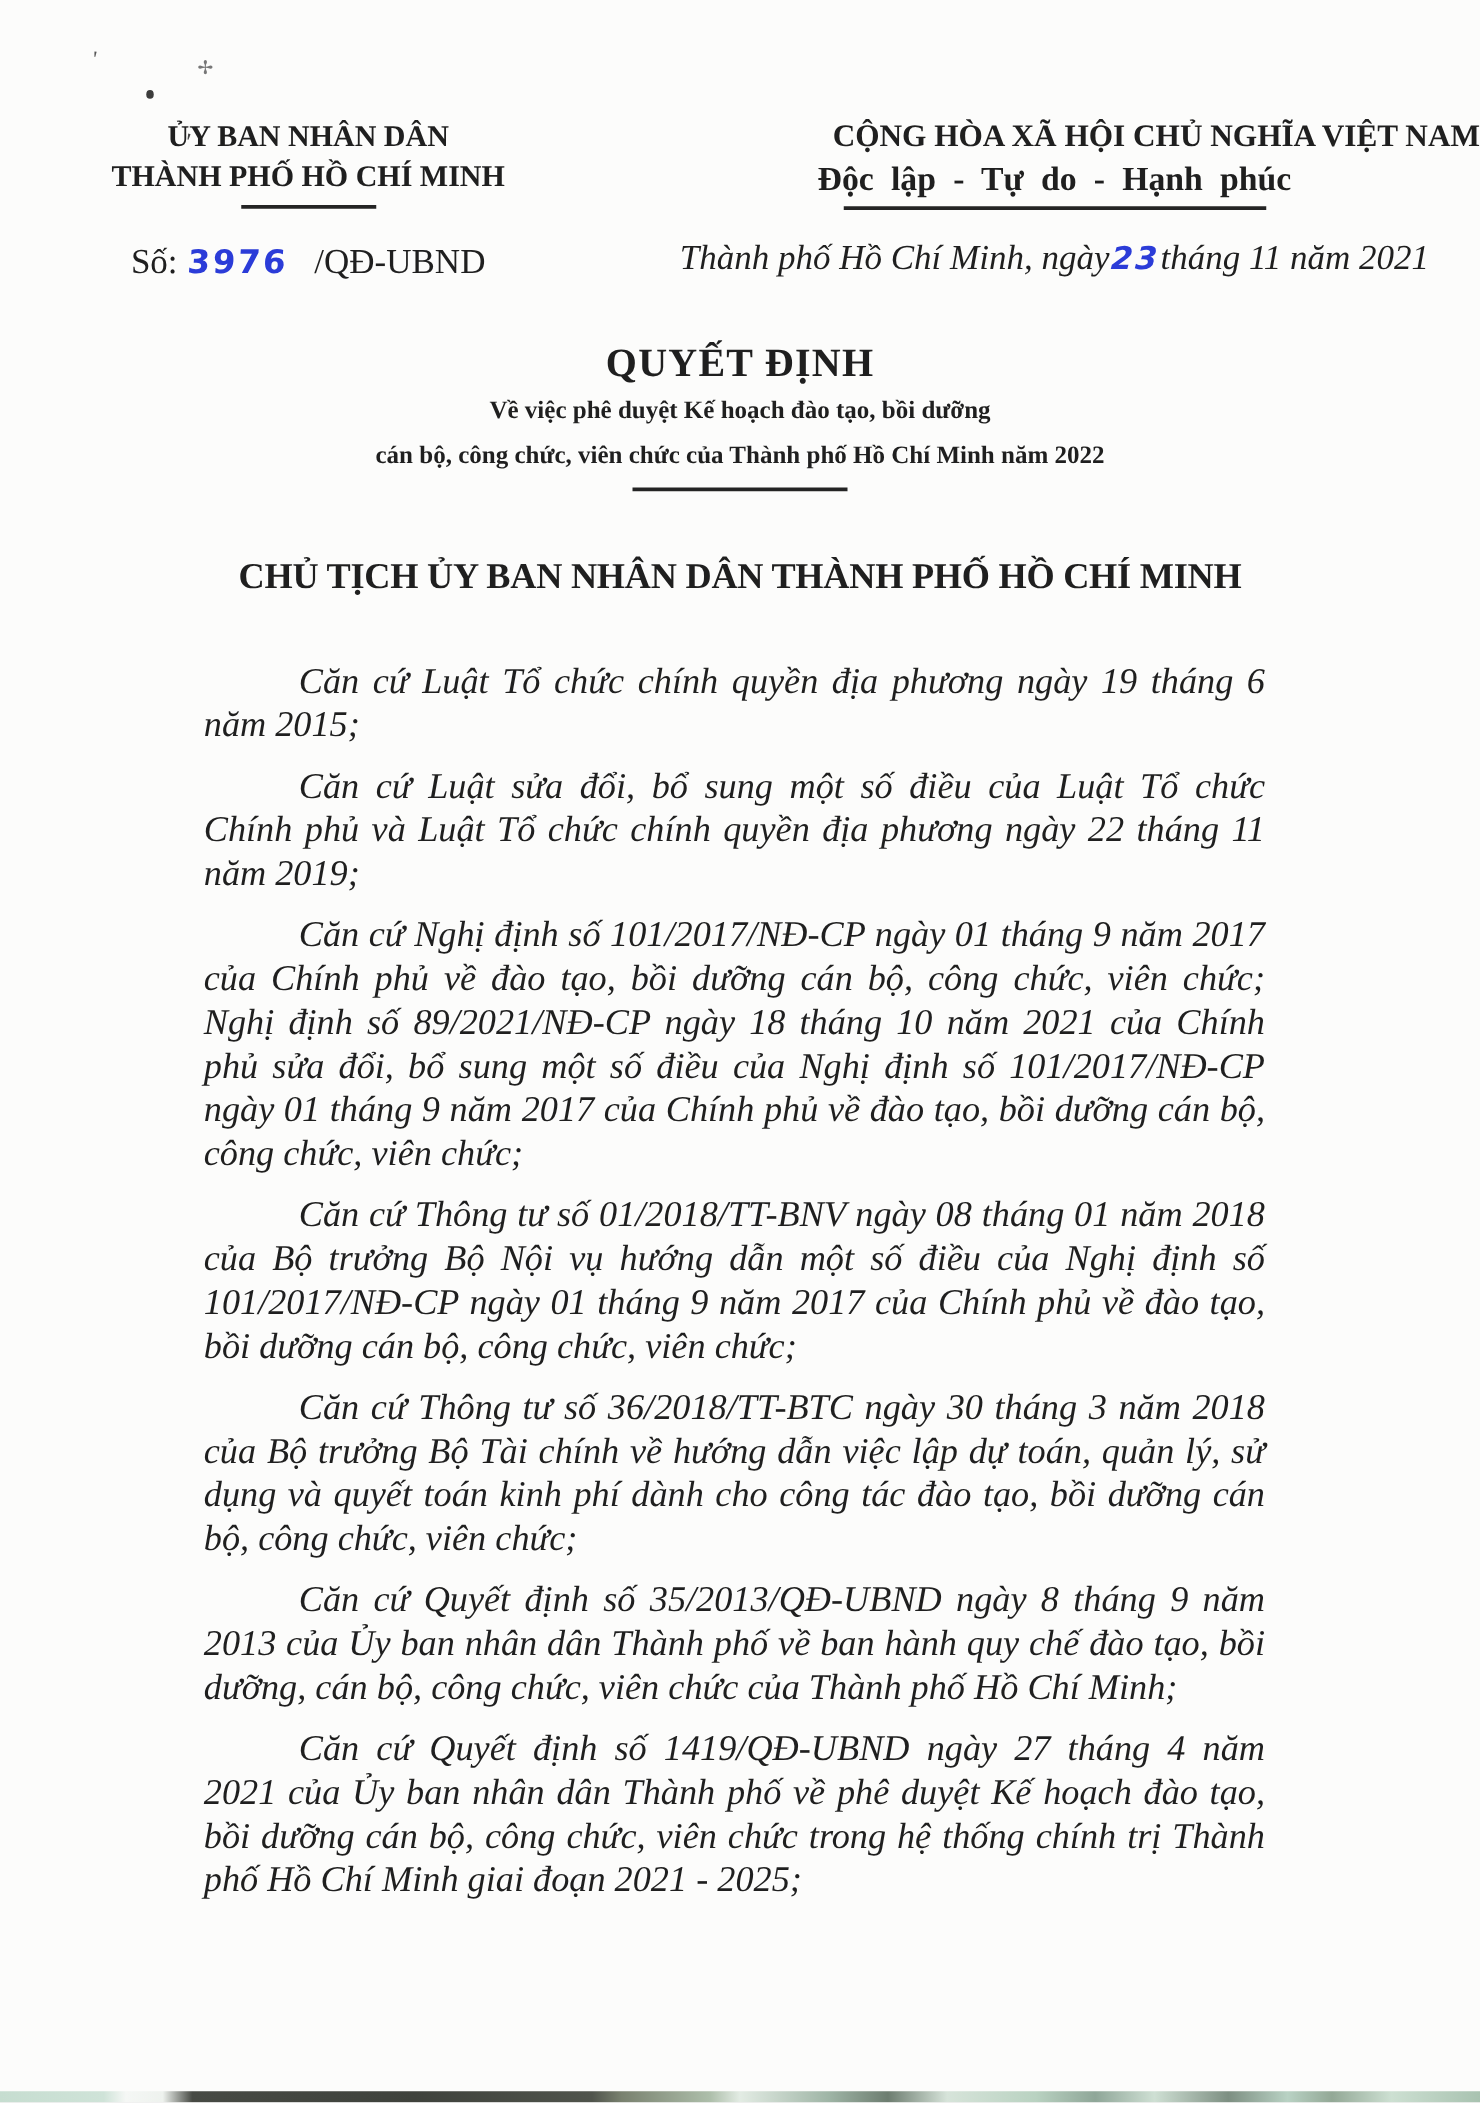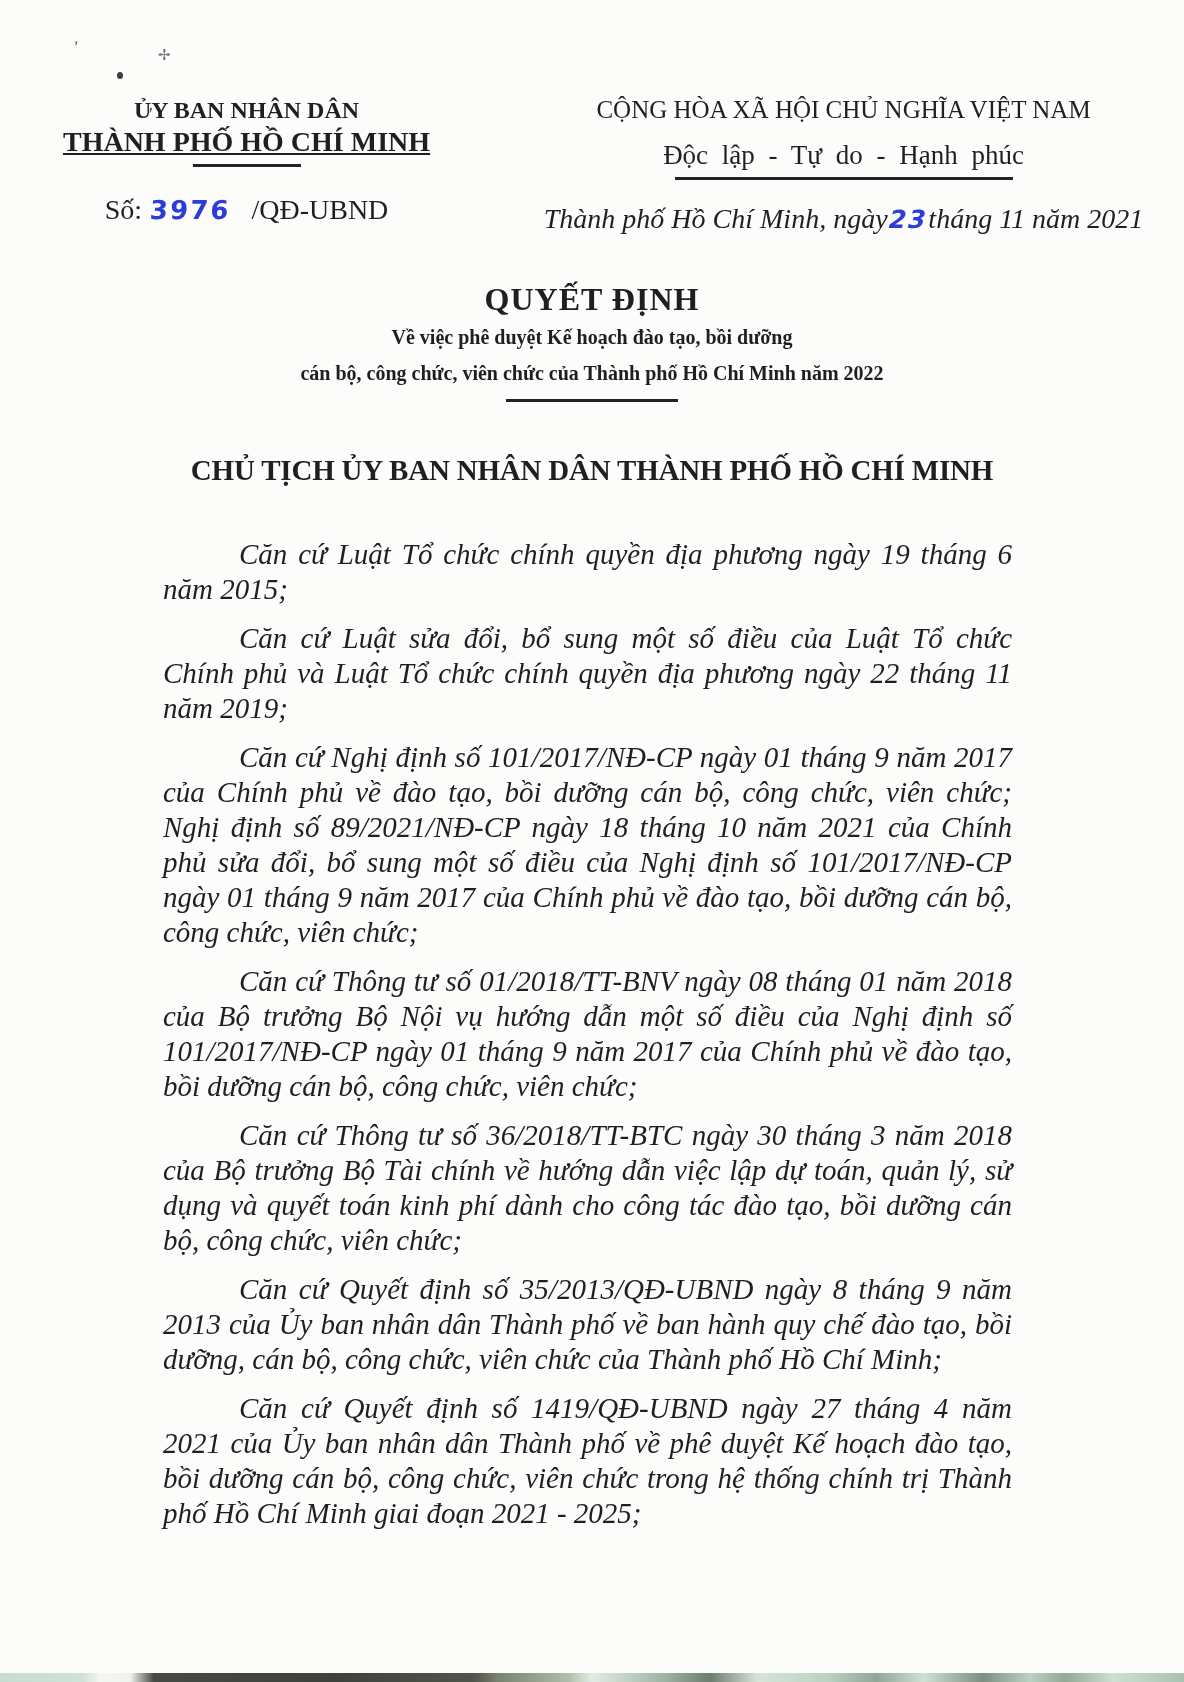--- a/index.html
+++ b/index.html
@@ -16,23 +16,23 @@
   .speck{position:absolute;color:#555;font-size:18px;line-height:1;}
   .speck-quote{left:74px;top:38px;transform:rotate(8deg);}
   .speck-star{left:158px;top:48px;font-size:15px;color:#777;}
   .speck-dot{left:117px;top:72px;width:6px;height:7px;border-radius:50%;background:#3c3c3c;}
   .speck-tick{left:148px;top:104px;font-size:20px;color:#444;transform:rotate(14deg);}
 
   .header{display:flex;margin-top:94px;gap:10px;}
   .header-left{width:42%;text-align:center;}
   .header-right{width:58%;text-align:center;}
   .org1{font-weight:bold;font-size:24px;line-height:32px;}
-  .org2{font-weight:bold;font-size:28px;line-height:32px;text-decoration:underline;}
-  .nat1{font-weight:normal;font-size:25px;line-height:32px;}
-  .nat2{font-weight:normal;font-size:27px;line-height:34px;word-spacing:7px;margin-top:12px;}
+  .org2{font-weight:bold;font-size:24px;line-height:32px;}
+  .nat1{font-weight:bold;font-size:25px;line-height:32px;text-align:right;}
+  .nat2{font-weight:bold;font-size:27px;line-height:34px;word-spacing:7px;margin-top:0;}
   .rule{background:#242424;height:3px;}
   .rule-left{width:108px;margin:6px auto 0 auto;}
   .rule-right{width:338px;margin:5px auto 0 auto;height:3px;}
   .doc-number{margin-top:27px;font-size:28px;}
   .doc-number .lbl{margin-right:1px;}
   .doc-number .sfx{margin-left:14px;text-align:right;}
   .hand{
     color:#2b3cd8;
     font-family:"DejaVu Sans",sans-serif;
     font-weight:bold;

